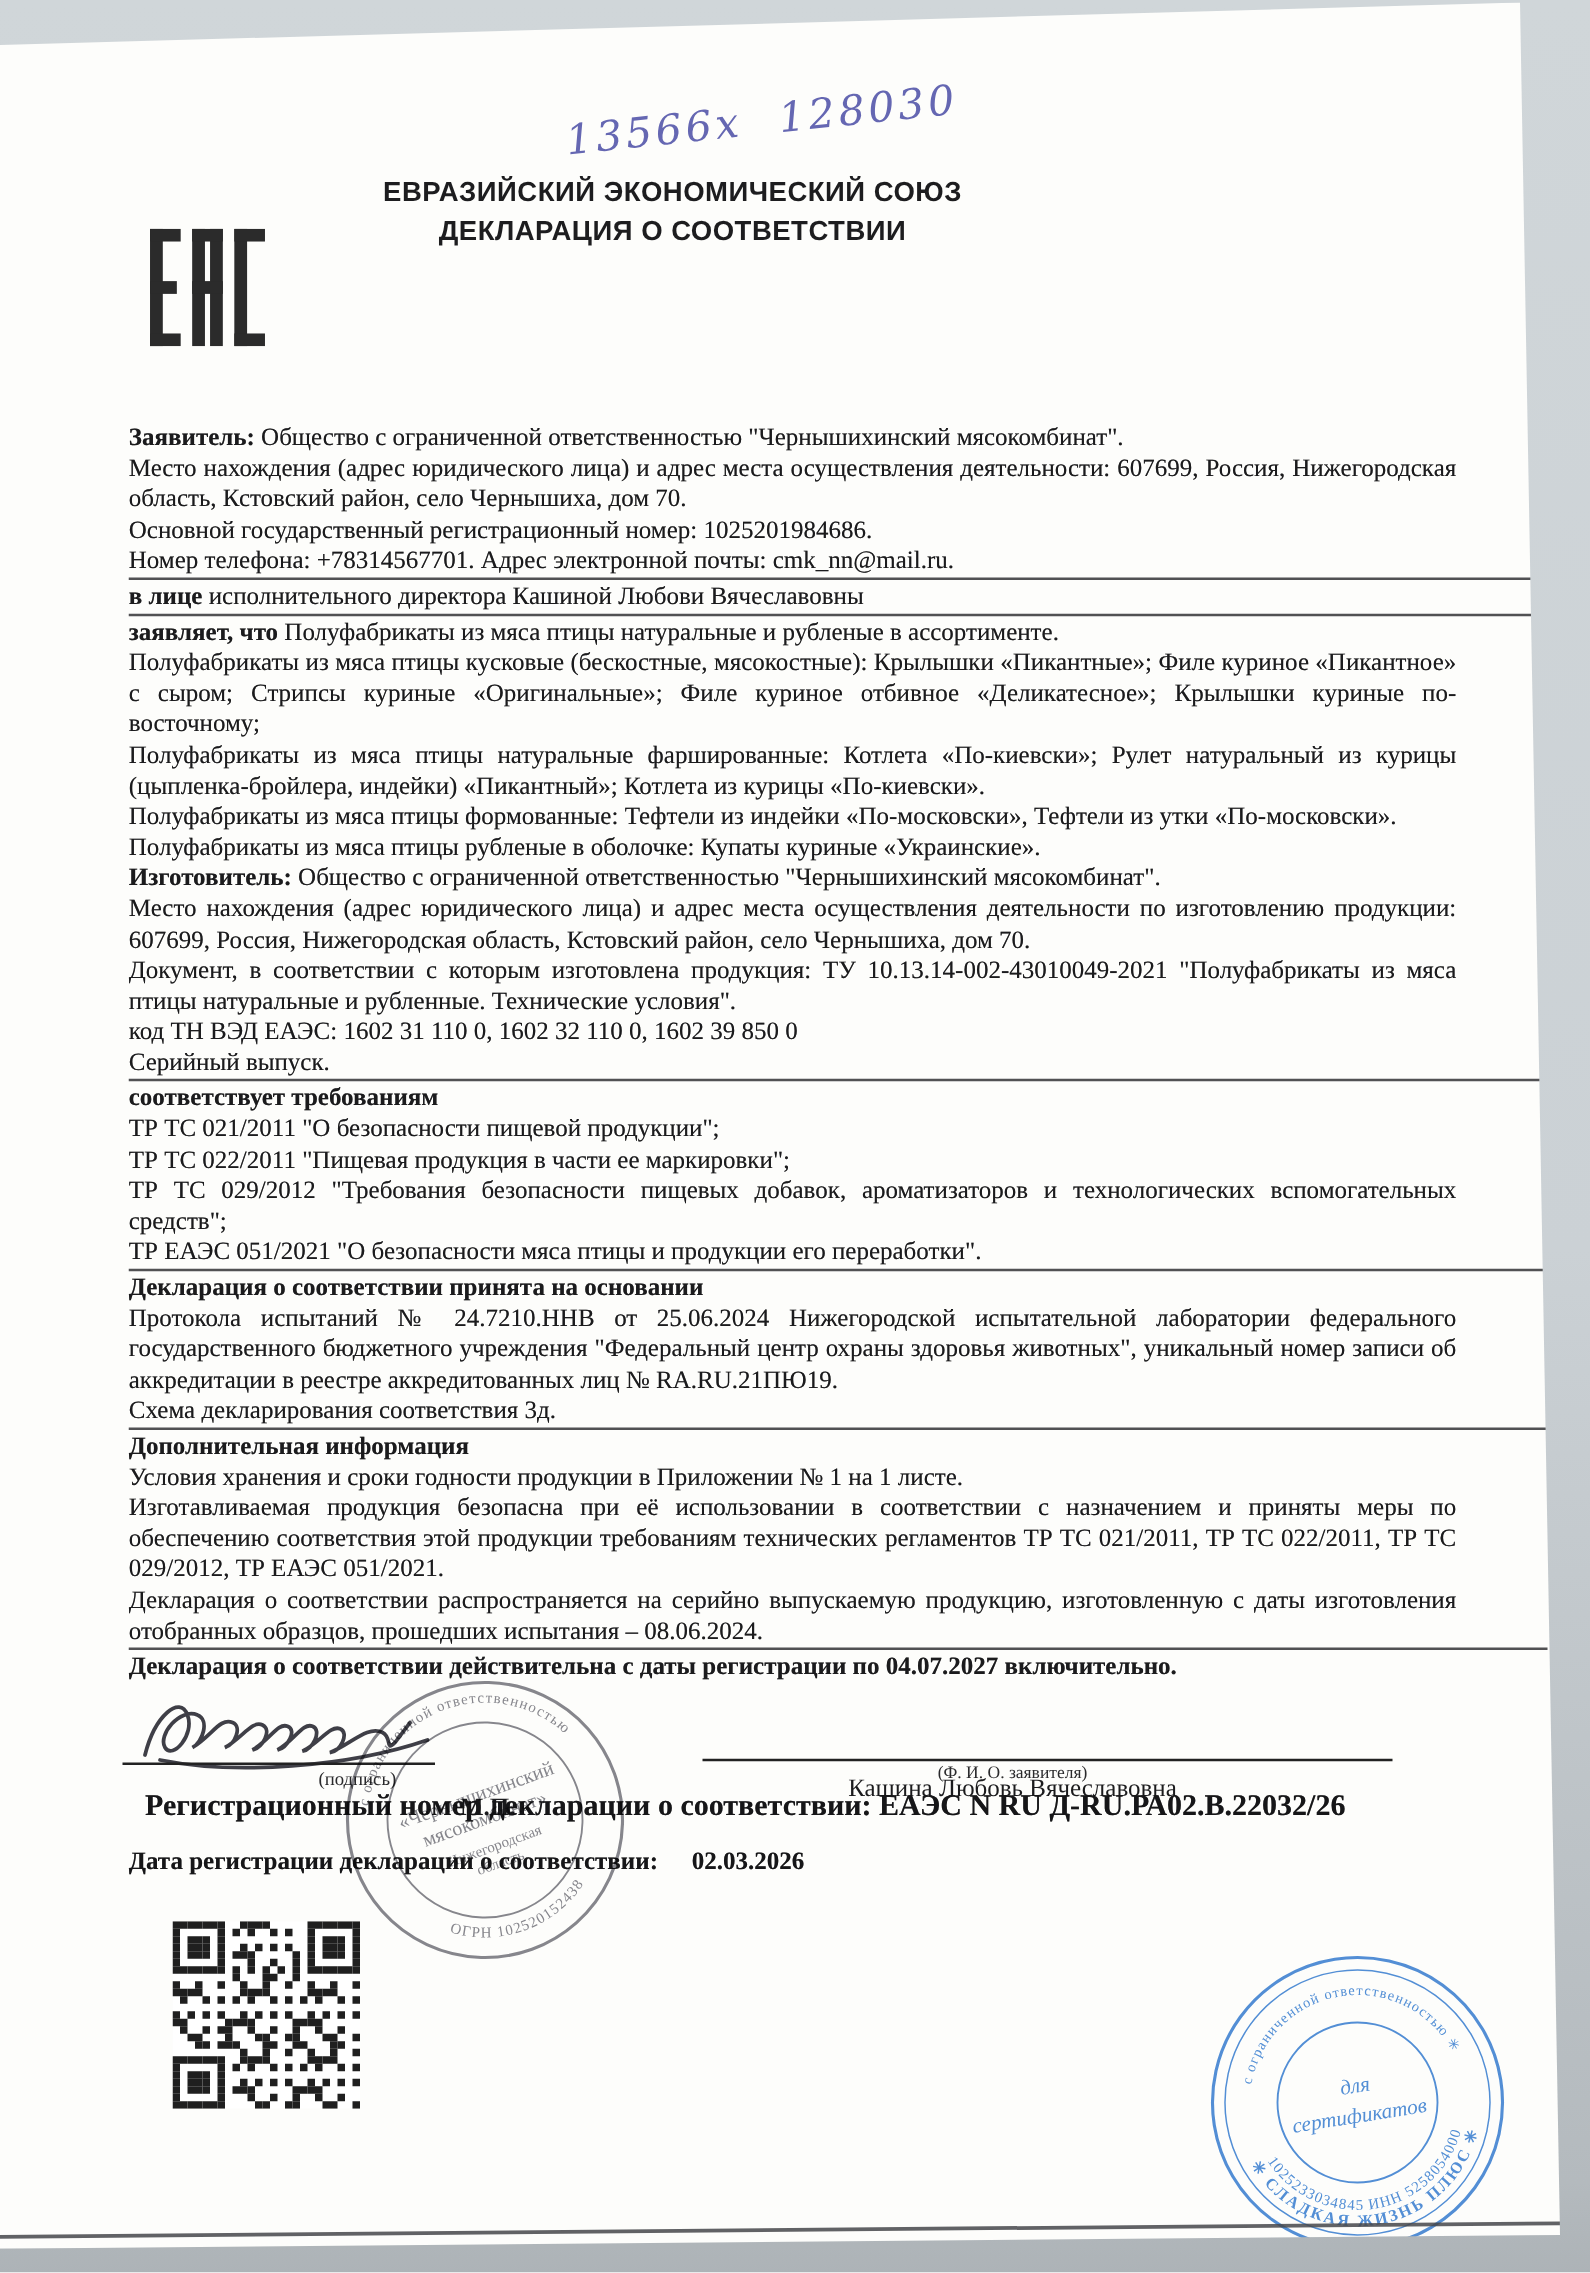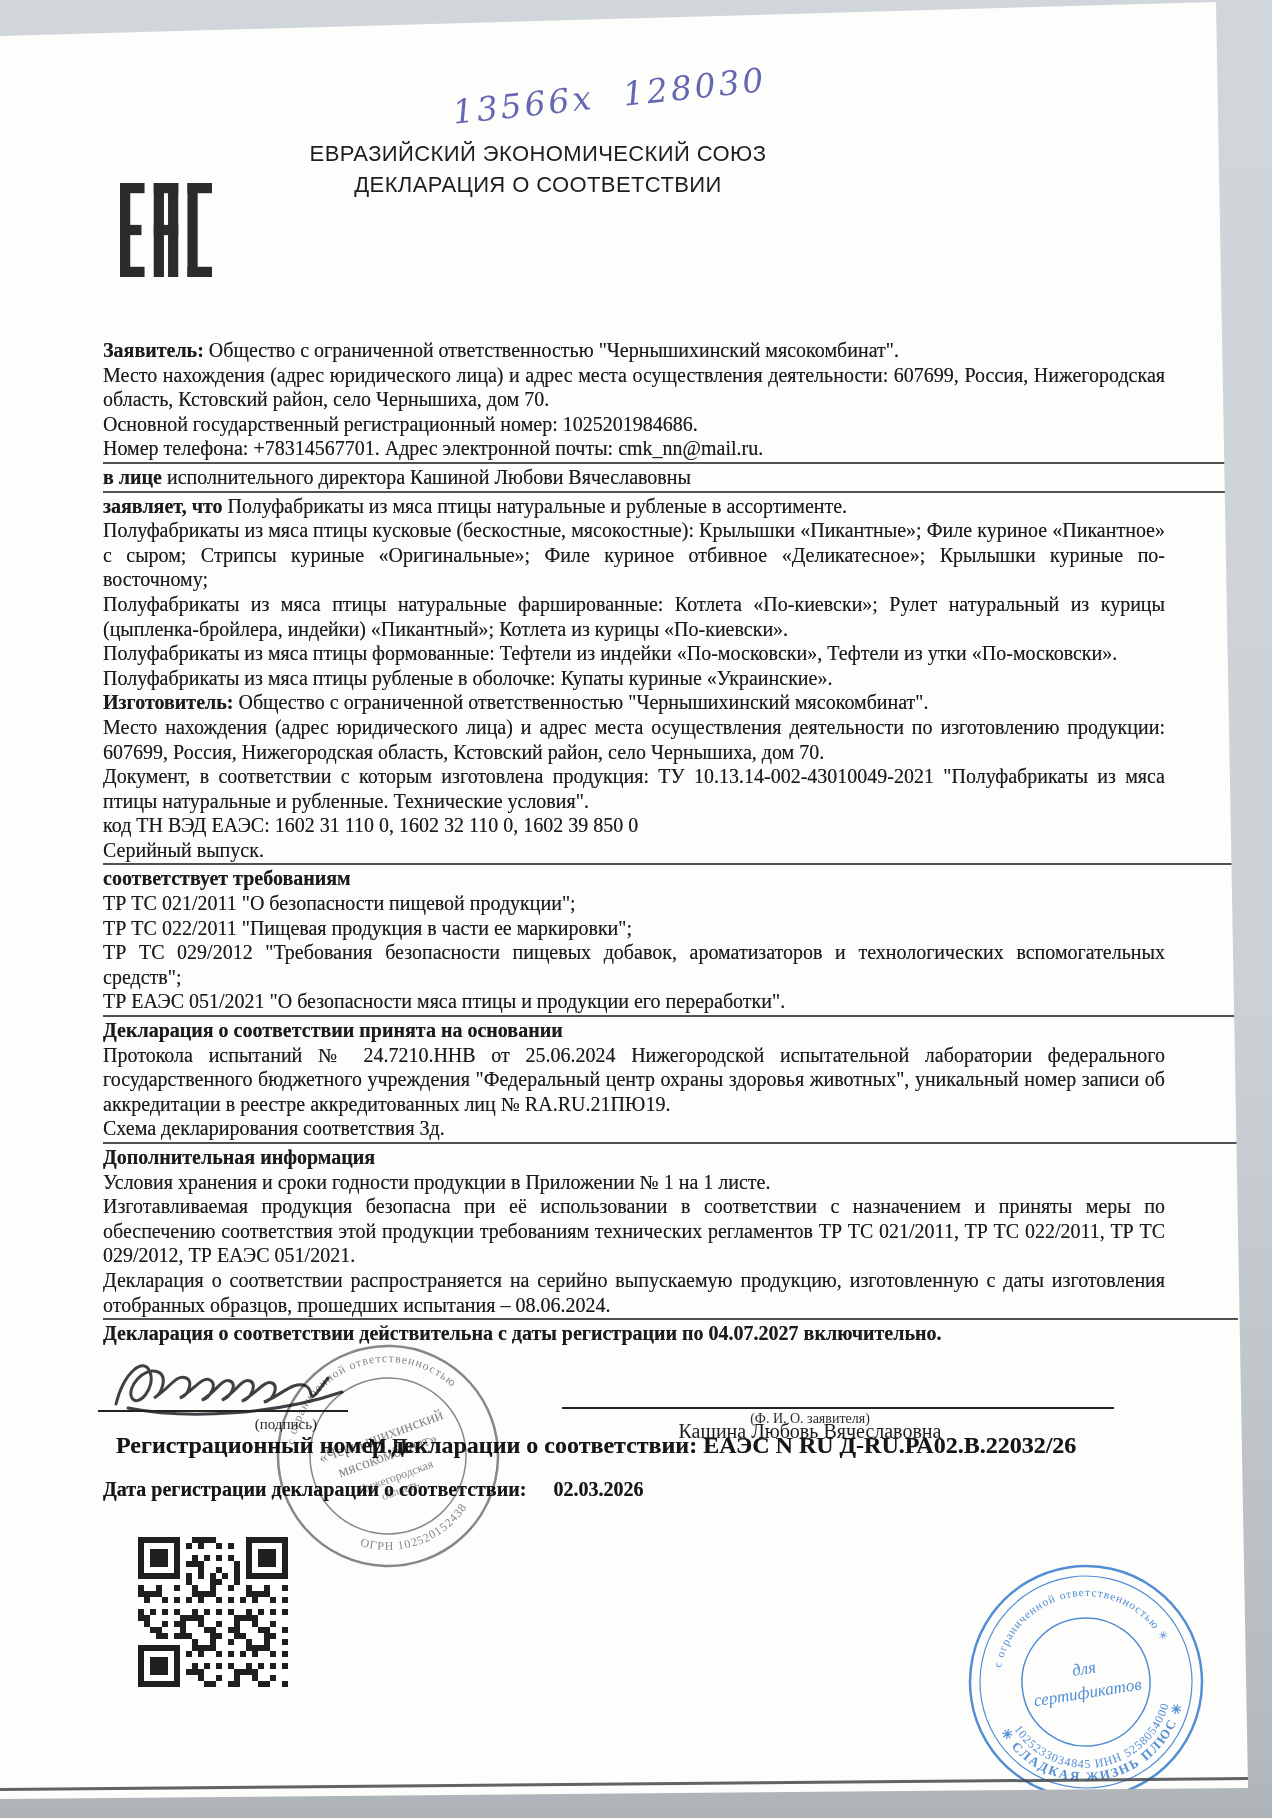--- a/index.html
+++ b/index.html
@@ -18,21 +18,21 @@
     background:#45474a; opacity:.85; transform:rotate(-0.5deg); transform-origin:left center;
   }
   .handwritten{
     position:absolute; left:452px; top:76px; width:320px;
     font-family:"DejaVu Serif", serif; font-style:italic;
     font-size:33px; color:#4b4da6; letter-spacing:3px; word-spacing:16px;
     transform:rotate(-6deg); opacity:.85; white-space:nowrap;
   }
   .doc-title{
     position:absolute; left:0; top:138px; width:1076px; text-align:center;
-    font-family:"Liberation Sans", sans-serif; font-weight:normal;
+    font-family:"Liberation Sans", sans-serif; font-weight:bold;
     font-size:22px; line-height:31px; color:#1d1d1f; letter-spacing:.4px;
   }
   .eac{ position:absolute; left:120px; top:183px; }
   .doc-body{
     position:absolute; left:103px; top:338px; width:1062px;
     font-size:20px; line-height:24.6px; color:#1b1b1d;
     text-shadow:0 0 .4px rgba(20,20,20,.55);
   }
   .doc-body p{ margin:0; text-align:justify; }
   .rule{ height:2px; background:#2b2b2d; width:1135px; opacity:.82; margin:1px 0; }

